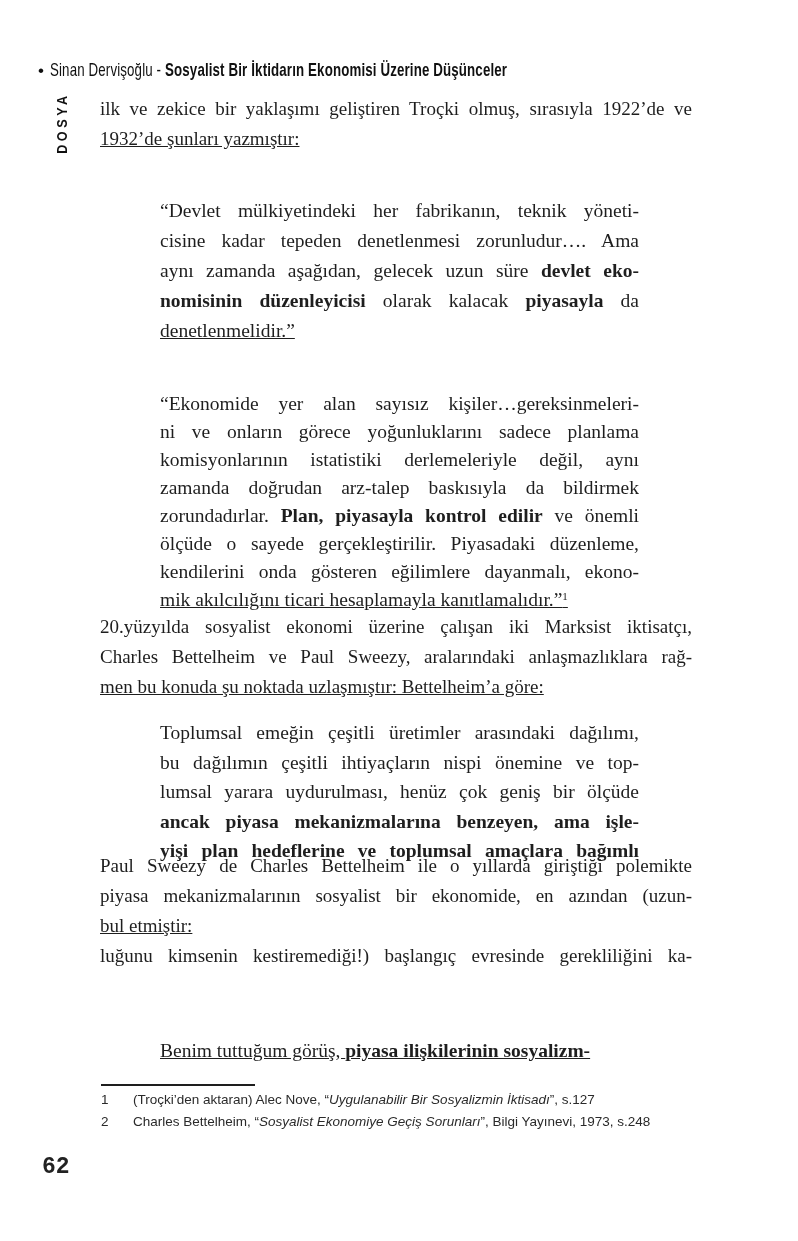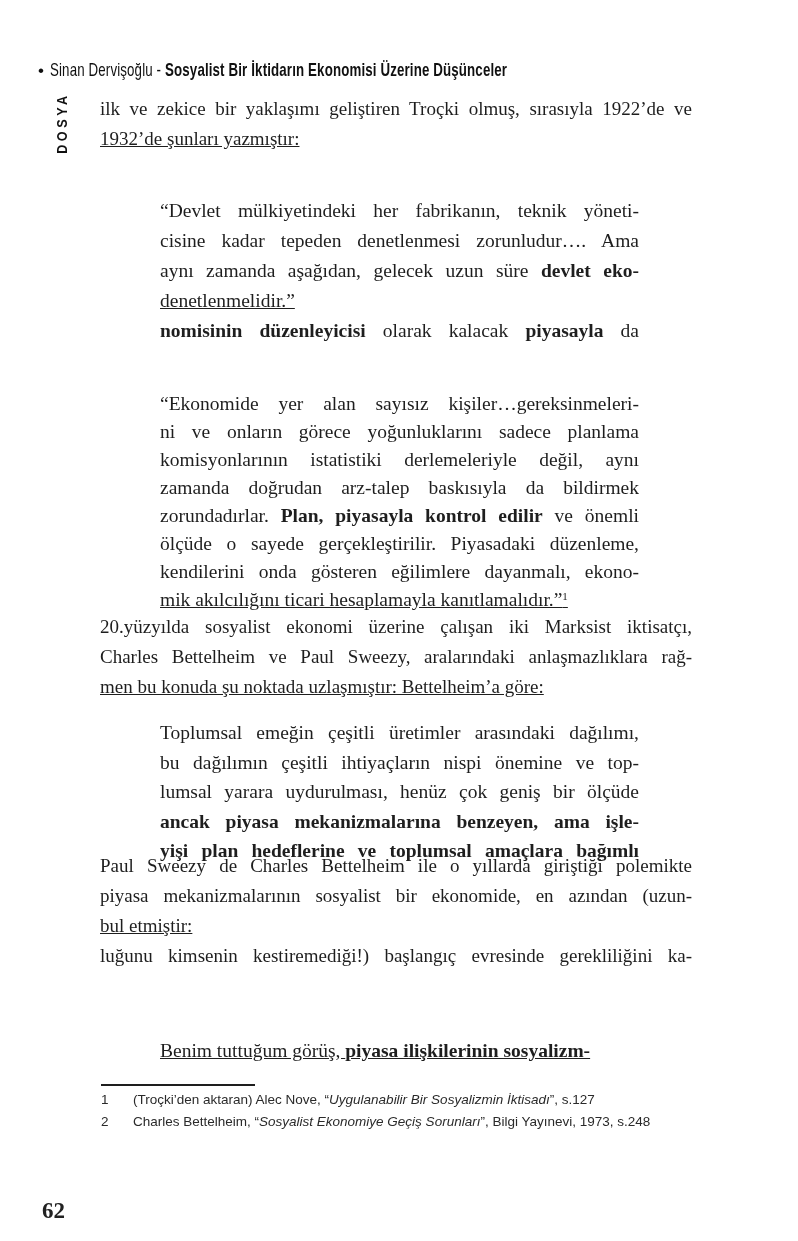--- a/index.html
+++ b/index.html
@@ -37,22 +37,22 @@
   
   .fnrule{position:absolute;left:101px;top:1084px;width:154px;height:2px;background:#1e1e1e;}
   .fns{position:absolute;left:101px;top:1089px;width:612px;
        font-family:"Liberation Sans","DejaVu Sans",sans-serif;
        font-size:13.5px;line-height:22px;color:#2a2a2a;}
   .fn{display:flex;}
   .fn .num{width:32px;flex:0 0 32px;}
   .fn i{}
   
   .pno{position:absolute;left:42px;top:1154px;
-       font-family:Liberation Serif, serif;
-       font-weight:700;font-size:23px;color:#222;margin-top:44px;}
+       font-family:Liberation Mono, monospace;
+       font-weight:700;font-size:23px;color:#222;}
 </style>
 </head>
 <body>
 
 <div class="page">
 
   <div class="hdr">
     <span class="bullet">•</span>
     <span class="cond"><span class="author">Sinan Dervişoğlu - </span><span class="title">Sosyalist Bir İktidarın Ekonomisi Üzerine Düşünceler</span></span>
   </div>
@@ -61,22 +61,22 @@
 
   <div class="blk para" style="top:94px">
     <div class="jl">ilk ve zekice bir yaklaşımı geliştiren Troçki olmuş, sırasıyla 1922’de ve</div>
     <div class="jl last">1932’de şunları yazmıştır:</div>
   </div>
 
   <div class="blk quote" style="top:196px">
     <div class="jl">“Devlet mülkiyetindeki her fabrikanın, teknik yöneti-</div>
     <div class="jl">cisine kadar tepeden denetlenmesi zorunludur…. Ama</div>
     <div class="jl"><span>aynı zamanda aşağıdan, gelecek uzun süre </span><b>devlet eko-</b></div>
+    <div class="jl"><b>nomisinin düzenleyicisi</b><span> olarak kalacak </span><b>piyasayla</b><span> da</span></div>
     <div class="jl last">denetlenmelidir.”</div>
-    <div class="jl"><b>nomisinin düzenleyicisi</b><span> olarak kalacak </span><b>piyasayla</b><span> da</span></div>
   </div>
 
   <div class="blk quote q2" style="top:390px">
     <div class="jl">“Ekonomide yer alan sayısız kişiler…gereksinmeleri-</div>
     <div class="jl">ni ve onların görece yoğunluklarını sadece planlama</div>
     <div class="jl">komisyonlarının istatistiki derlemeleriyle değil, aynı</div>
     <div class="jl">zamanda doğrudan arz-talep baskısıyla da bildirmek</div>
     <div class="jl"><span>zorundadırlar. </span><b>Plan, piyasayla kontrol edilir</b><span> ve önemli</span></div>
     <div class="jl">ölçüde o sayede gerçekleştirilir. Piyasadaki düzenleme,</div>
     <div class="jl">kendilerini onda gösteren eğilimlere dayanmalı, ekono-</div>

